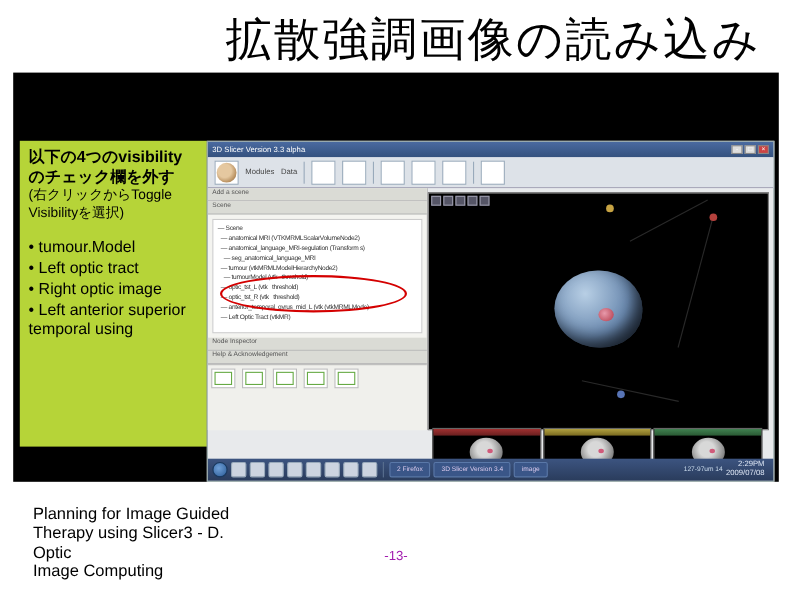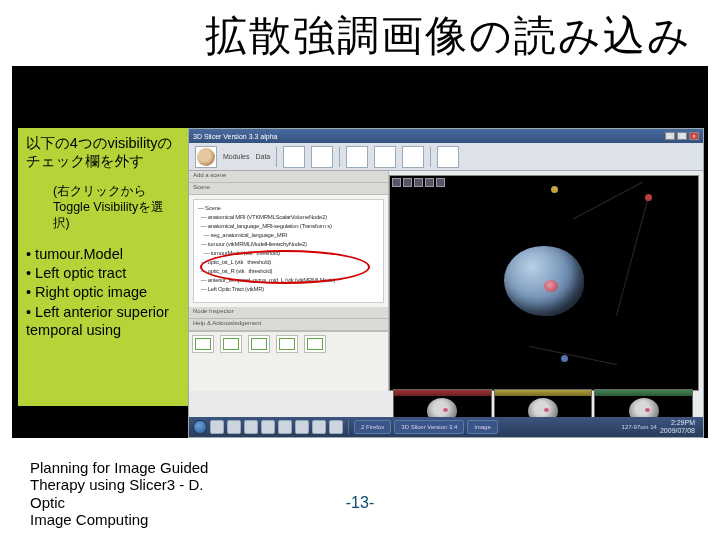--- a/index.html
+++ b/index.html
@@ -33,22 +33,22 @@
     top: 128px;
     left: 18px;
     width: 170px;
     height: 278px;
     background: #b6d438;
     padding: 6px 8px;
     color: #000;
     font-size: 14.5px;
     line-height: 1.25;
   }
-  .instruction-main { margin-bottom: 14px; }
-  .instruction-sub { font-size: 12.5px; margin-bottom: 14px; margin-left: 27px; }
+  .instruction-main { margin-bottom: 0; font-weight: bold; }
+  .instruction-sub { font-size: 12.5px; margin-bottom: 14px; }
   .instruction-list div { margin-bottom: 1px; }
   .screenshot-area {
     position: absolute;
     top: 128px;
     left: 188px;
     width: 516px;
     height: 310px;
     background: #e8eaec;
     border: 1px solid #9aa;
   }
@@ -194,21 +194,21 @@
     border-radius: 2px;
   }
   .tb-spacer { flex: 1; }
   .tb-clock { font-size: 7px; color: #dde6f4; text-align: right; margin-right: 4px; line-height: 8px; }
   .footer-left {
     position: absolute; bottom: 12px; left: 30px;
     font-size: 15px; color: #000; line-height: 1.15; max-width: 180px;
   }
   .footer-page {
     position: absolute; bottom: 28px; left: 50%; transform: translateX(-50%);
-    font-size: 16px; color: #0c4a6e;
+    font-size: 12px; color: #a21caf;
   }
 </style>
 </head>
 <body>
 
 <div class="title">拡散強調画像の読み込み</div>
 
 <div class="black-band"></div>
 
 <div class="instruction-box">

